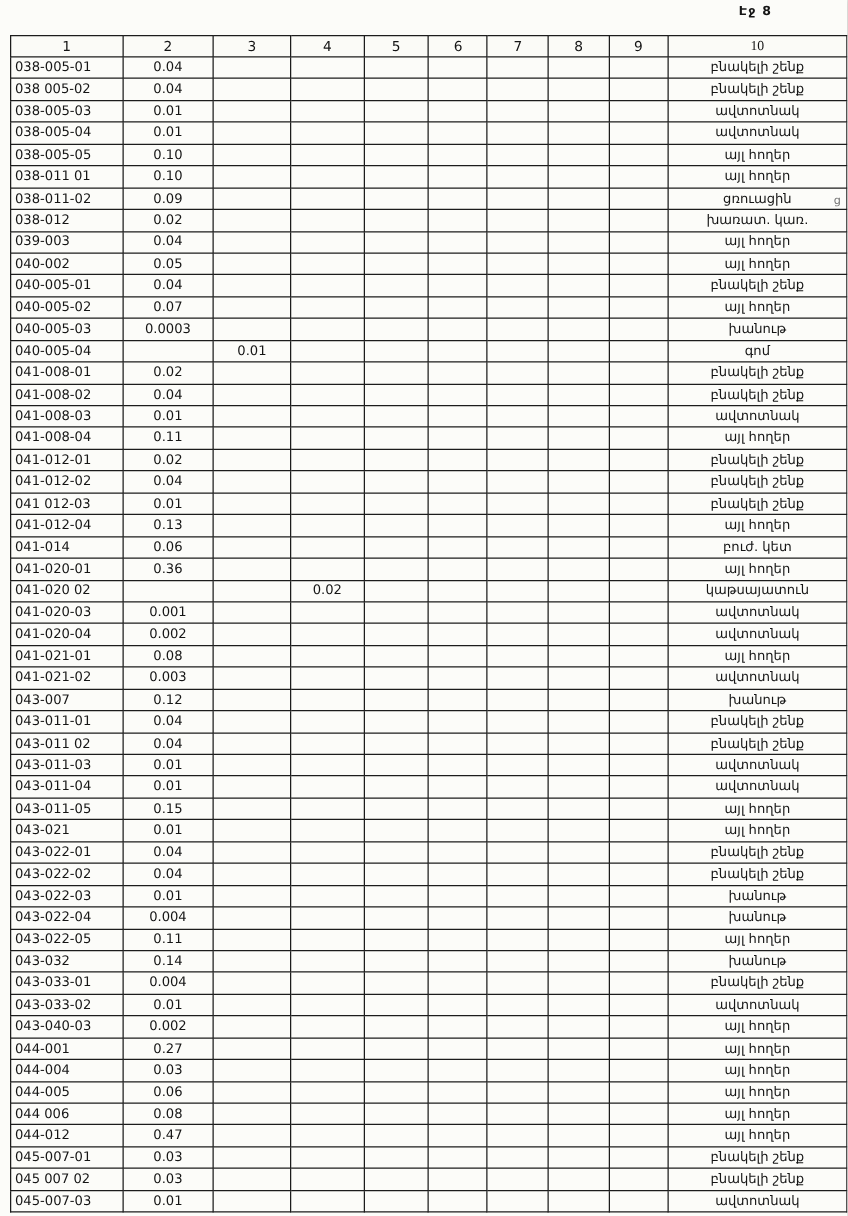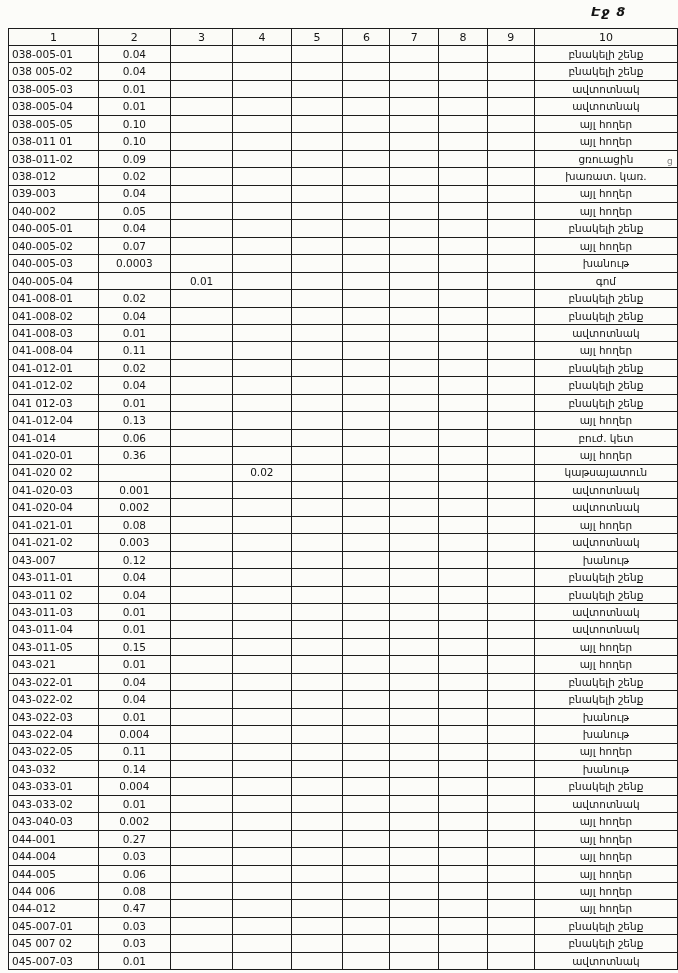--- a/index.html
+++ b/index.html
@@ -7,21 +7,21 @@
     position:relative;
     width:678px;height:973px;
     background:#fcfcf9;
     font-family:"DejaVu Sans",sans-serif;
     color:#151515;
     overflow:hidden;
     box-shadow:0 0 4px rgba(0,0,0,.3);
   }
   .page-label{
     position:absolute;top:4px;left:591px;
-    font-size:13px;font-weight:bold;letter-spacing:1px;font-style:italic;
+    font-size:10px;font-weight:bold;letter-spacing:1px;
   }
   .margin-mark{
     position:absolute;top:156px;left:667px;
     font-size:9px;color:#777;
   }
   table.cadastre{
     position:absolute;left:8px;top:28px;
     border-collapse:collapse;table-layout:fixed;
   }
   table.cadastre th, table.cadastre td{
@@ -53,21 +53,21 @@
         <tr>
           <th style="width: 88px;">1</th>
           <th style="width: 72px;">2</th>
           <th style="width: 63px;">3</th>
           <th style="width: 58px;">4</th>
           <th style="width: 54px;">5</th>
           <th style="width: 48px;">6</th>
           <th style="width: 50px;">7</th>
           <th style="width: 50px;">8</th>
           <th style="width: 48px;">9</th>
-          <th style="width: 149px;">10</th>
+          <th style="width: 149px; font-family: Liberation Serif, serif;">10</th>
         </tr>
       </thead>
     <tbody>
         <tr>
           <td class="code">038-005-01</td>
           <td class="num">0.04</td>
           <td class="num"></td>
           <td class="num"></td>
           <td class="num"></td>
           <td class="num"></td>

